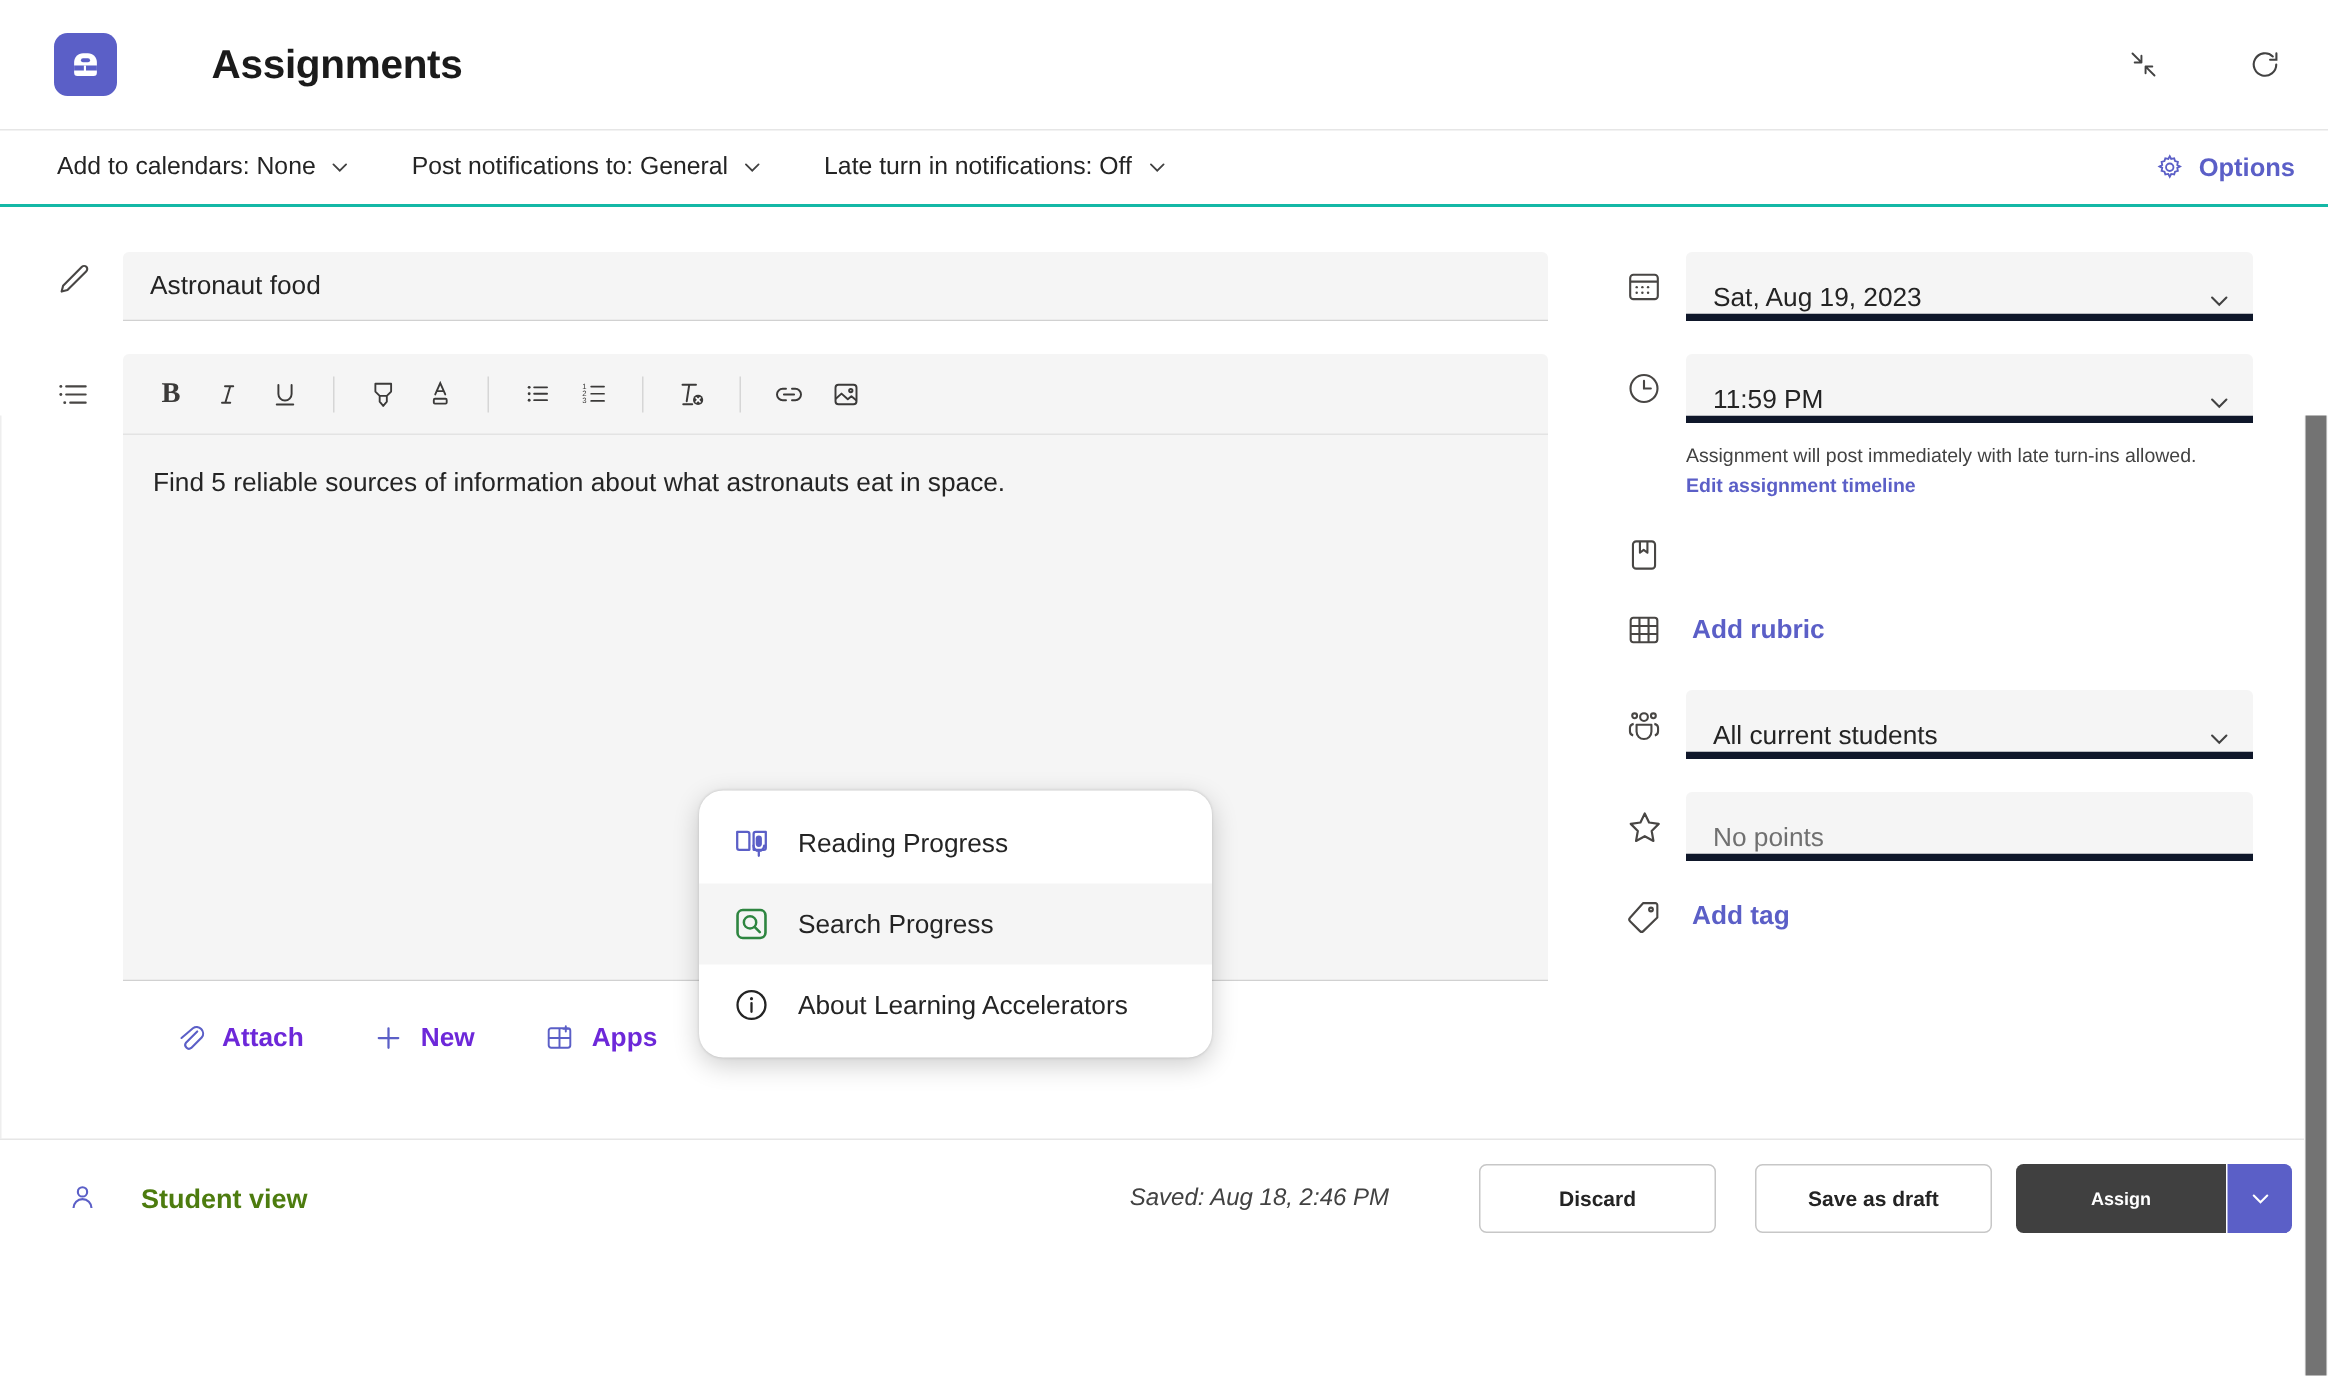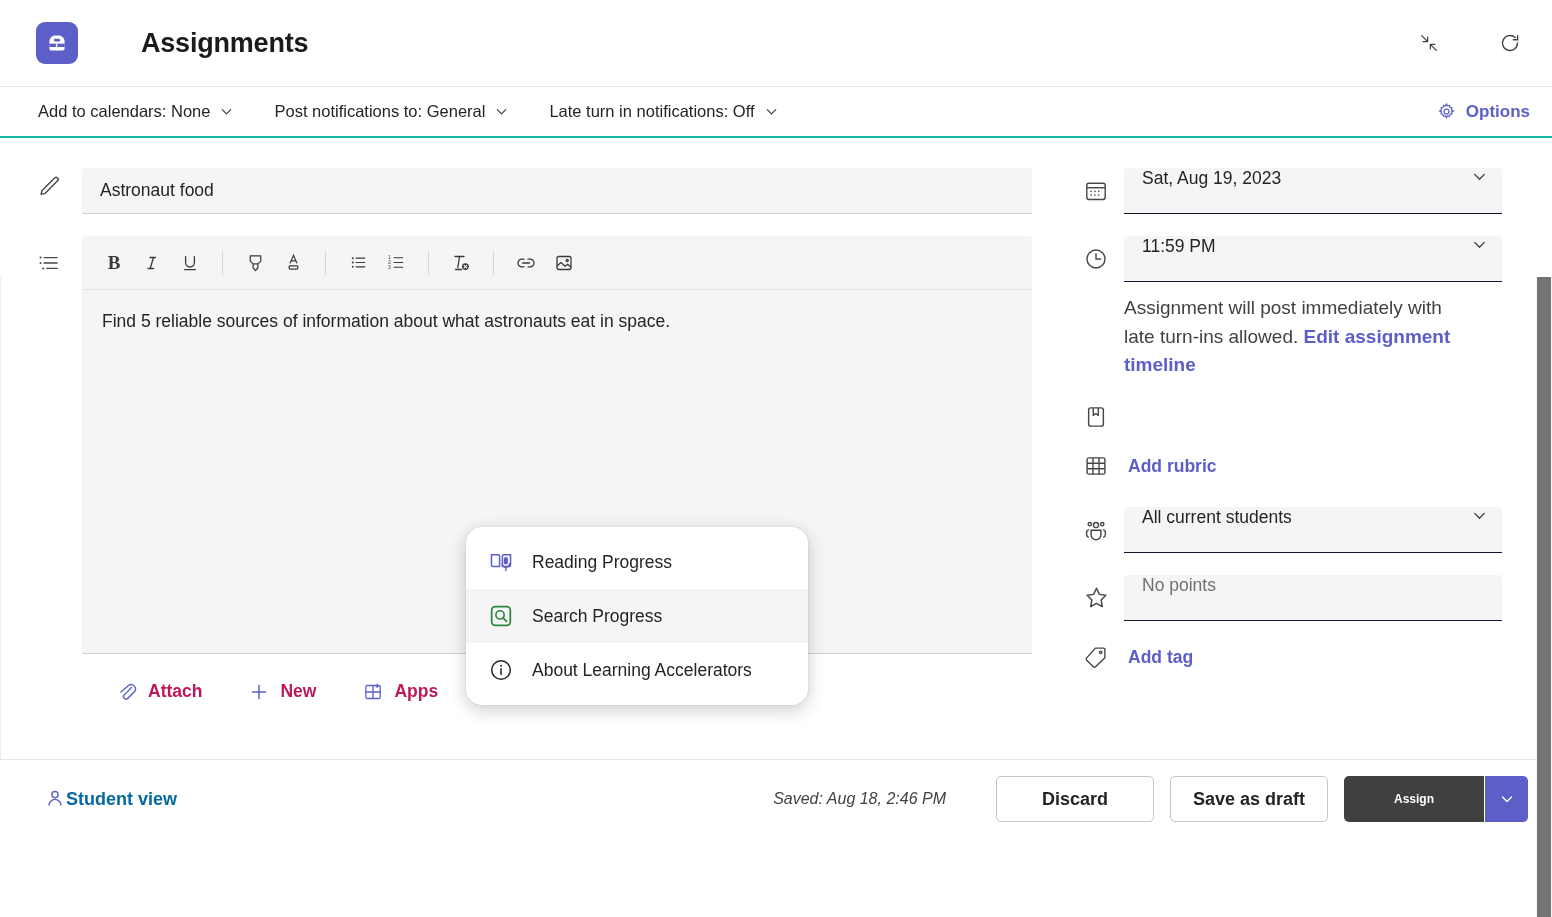--- a/index.html
+++ b/index.html
@@ -153,21 +153,21 @@
     display: flex;
     align-items: center;
     gap: 34px;
     padding-left: 110px;
     margin-top: 22px;
   }
   .action-item {
     display: flex;
     align-items: flex-start;
     gap: 10px;
-    color: #be185d;
+    color: #6d28d9;
     font-size: 17.5px;
     font-weight: 600;
     cursor: pointer;
     padding: 4px 6px;
     border-radius: 4px;
   }
 
   
   .right-col {
     width: 470px;
@@ -183,42 +183,42 @@
     flex: 0 0 56px;
     display: flex;
     justify-content: center;
     align-items: center;
     color: #484644;
   }
   .r-field {
     flex: 1 1 auto;
     height: 46px;
     background: #f5f5f5;
-    border-bottom: 1px solid #0f172a;
+    border-bottom: 5px solid #0f172a;
     border-radius: 4px 4px 0 0;
     display: flex;
-    align-items: flex-start;
+    align-items: flex-end;
     padding: 0 14px 0 18px;
     font-size: 17.5px;
     color: #242424;
     cursor: pointer;
   }
   .r-field .val { flex: 1 1 auto; }
   .r-field .val.placeholder { color: #707070; }
   .r-link {
     color: #5b5fc7;
     font-size: 17.5px;
     font-weight: 600;
     cursor: pointer;
     padding: 4px 4px;
     border-radius: 4px;
   }
   .r-note {
     padding-left: 56px;
-    font-size: 19px;
+    font-size: 13px;
     line-height: 1.5;
     color: #424242;
     margin-top: -10px;
     margin-bottom: 24px;
     max-width: 400px;
   }
   .r-note b { color: #5b5fc7; font-weight: 700; cursor: pointer; }
 
   
   .flyout {
@@ -249,48 +249,48 @@
     position: absolute;
     left: 0; right: 0; bottom: 0;
     height: 79px;
     border-top: 1px solid #e6e6e6;
     background: #ffffff;
     display: flex;
     align-items: center;
     padding: 0 24px 0 36px;
   }
   .student-view {
-    display: flex; align-items: center; gap: 0;
-    color: #0369a1;
+    display: flex; align-items: center; gap: 28px;
+    color: #4d7c0f;
     font-size: 18px;
     font-weight: 600;
     cursor: pointer;
     padding: 6px 8px;
     border-radius: 4px;
   }
   .footer-spacer { flex: 1 1 auto; }
   .saved-text {
     font-style: italic;
     font-size: 16px;
     color: #424242;
     margin-right: 34px;
     white-space: nowrap;
   }
   .btn {
     height: 46px;
     min-width: 158px;
     border: 1px solid #c7c7c7;
     background: #ffffff;
     border-radius: 5px;
-    font-size: 18px;
+    font-size: 14px;
     font-weight: 600;
     font-family: "Liberation Sans", sans-serif;
     color: #242424;
     cursor: pointer;
-    margin-left: 16px;
+    margin-left: 26px;
     padding: 0 16px;
   }
   .split-btn {
     display: flex;
     margin-left: 16px;
     height: 46px;
     border-radius: 5px;
     overflow: hidden;
   }
   .split-main {

